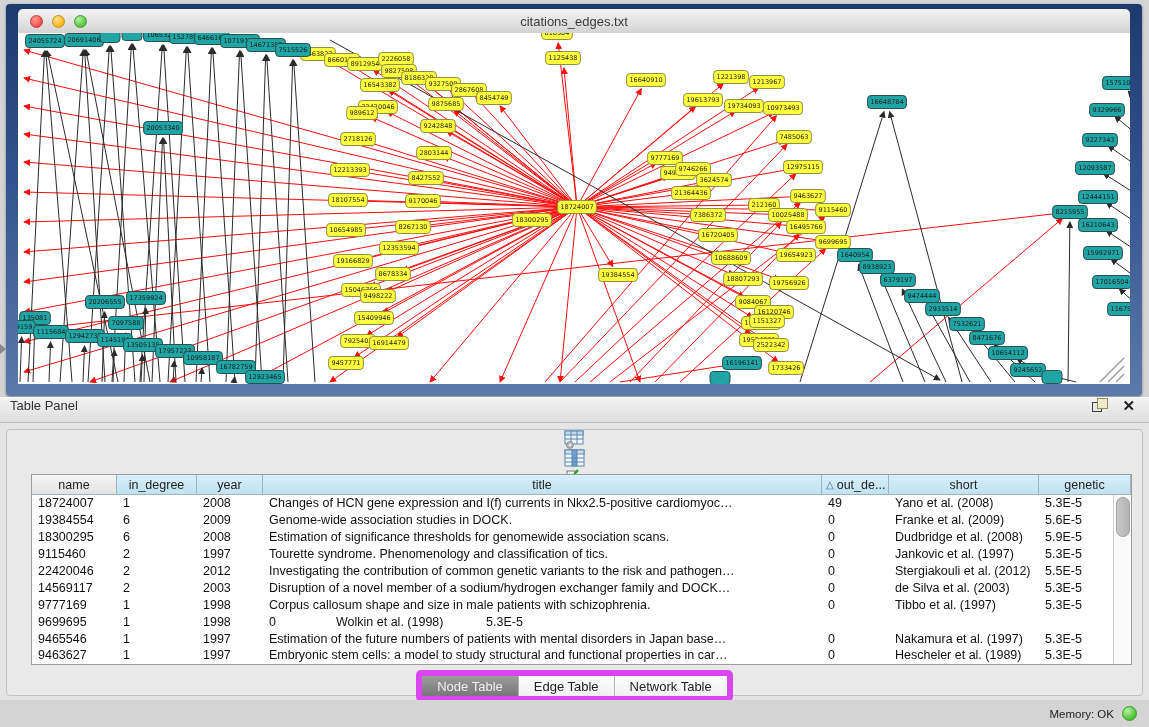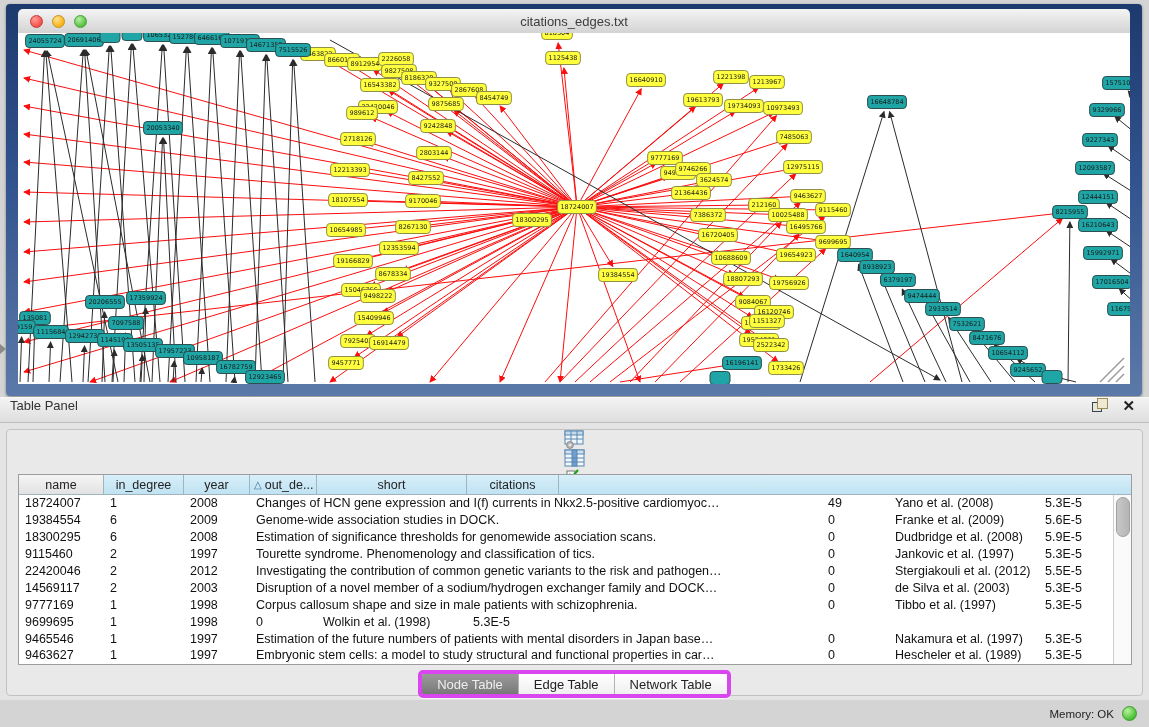--- a/index.html
+++ b/index.html
@@ -42,40 +42,40 @@
   
   .tp-toolbar{height:38px;display:flex;align-items:center;padding-left:12px;flex-direction:column;}
   .tbi{margin-right:12px;display:flex;align-items:center;justify-content:center;width:24px;height:24px;}
   .tbi svg{display:block;}
   .fx{font-family:"Liberation Serif",serif;font-style:italic;font-weight:bold;font-size:15px;color:#222;}
   .combo{margin-left:16px;width:392px;height:23px;background:linear-gradient(#ffffff,#f2f2f2);
     border:1px solid #a9a9a9;border-radius:4px;display:flex;align-items:center;
     font-size:13px;color:#111;padding-left:10px;box-sizing:border-box;position:relative;box-shadow:0 1px 1px rgba(0,0,0,.08);}
   .combo .steppers{position:absolute;right:7px;top:0;bottom:0;display:flex;flex-direction:column;justify-content:center;color:#555;font-size:7px;line-height:6px;}
   
-  .grid{position:absolute;left:11px;right:10px;top:44px;height:189px;
+  .grid{position:absolute;left:24px;right:10px;top:44px;height:189px;
     background:#fff;border:1px solid #9d9d9d;display:flex;flex-direction:column;font-size:12.5px;}
   .hdr{display:flex;height:19px;flex:0 0 19px;border-bottom:1px solid #9fb4bf;
     background:linear-gradient(#d8effa,#bfe2f2);}
   .hcell{display:flex;align-items:center;justify-content:center;color:#222;
     border-right:1px solid #9fb4bf;box-sizing:border-box;overflow:hidden;white-space:nowrap;}
   .hcell.first{background:linear-gradient(#f5f5f5,#e2e2e2);}
   .sort-tri{color:#3b6e96;font-size:10px;margin-right:3px;}
   .rows{flex:1;position:relative;overflow:hidden;}
   .trow{display:flex;height:16.9px;align-items:center;}
   .tcell{padding-left:6px;box-sizing:border-box;overflow:hidden;white-space:nowrap;color:#111;}
   .vscroll{position:absolute;right:0;top:0;bottom:0;width:17px;background:#fafafa;border-left:1px solid #cfcfcf;}
   .vthumb{position:absolute;left:2px;top:2px;width:12px;height:38px;border-radius:7px;
     background:linear-gradient(90deg,#c8c8c8,#b4b4b4);border:1px solid #a0a0a0;}
   
   .c0{width:85px;} .c1{width:80px;} .c2{width:66px;} .c3{flex:1;} .c4{width:67px;} .c5{width:150px;} .c6{width:92px;}
   .hcell.c4{justify-content:flex-start;padding-left:4px;}
   
   .tabs-row{position:absolute;left:0;right:0;top:240px;display:flex;justify-content:center;}
-  .seg{display:flex;border:4px solid #d946ef;border-radius:5px;overflow:hidden;height:20px;
+  .seg{display:flex;border:6px solid #d946ef;border-radius:5px;overflow:hidden;height:20px;
     box-shadow:0 1px 0 rgba(255,255,255,.7);}
   .seg .tab{display:flex;align-items:center;padding:0 15px;font-size:13px;color:#222;
     background:linear-gradient(#ffffff,#efefef);border-right:1px solid #b3b3b3;cursor:default;}
   .seg .tab:last-child{border-right:none;}
   .seg .tab.sel{background:linear-gradient(#9b9b9b,#787878);color:#efefef;}
   
   .statusbar{position:absolute;left:0;bottom:0;width:1149px;height:27px;display:flex;
     align-items:center;justify-content:flex-end;background:#d4d4d4;}
   .mem-label{font-size:11.5px;color:#222;margin-right:8px;padding-left:43px;}
   .mem-dot{width:13px;height:13px;border-radius:50%;margin-right:12px;
@@ -808,26 +808,27 @@
             <span>▼</span>
           </span>
       </div>
     </div>
 
     <div class="grid">
       <div class="hdr">
         <div class="hcell c0 first">name</div>
         <div class="hcell c1">in_degree</div>
         <div class="hcell c2">year</div>
+        <div class="hcell c3">title</div>
         <div class="hcell c4">
           <span class="sort-tri">△</span>
           <span>out_de...</span>
         </div>
         <div class="hcell c5">short</div>
-        <div class="hcell c6">citations</div>
+        <div class="hcell c6">genetic</div>
       </div>
       <div class="rows" id="rows-container">
         <div class="trow">
             <div class="tcell c0">18724007</div>
             <div class="tcell c1">1</div>
             <div class="tcell c2">2008</div>
             <div class="tcell c3">Changes of HCN gene expression and I(f) currents in Nkx2.5-positive cardiomyoc…</div>
             <div class="tcell c4">49</div>
             <div class="tcell c5">Yano et al. (2008)</div>
             <div class="tcell c6">5.3E-5</div>

